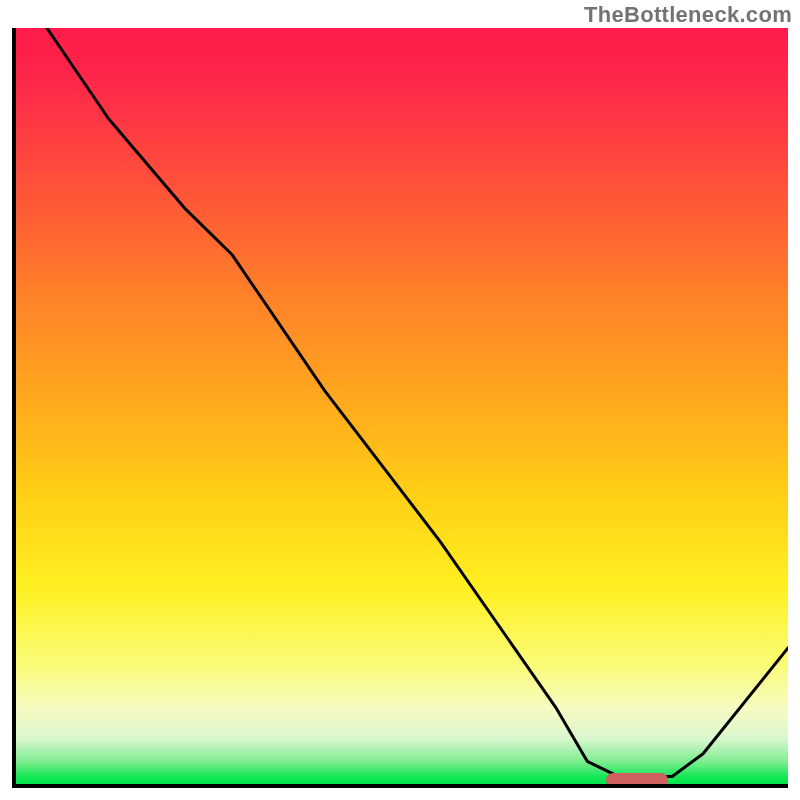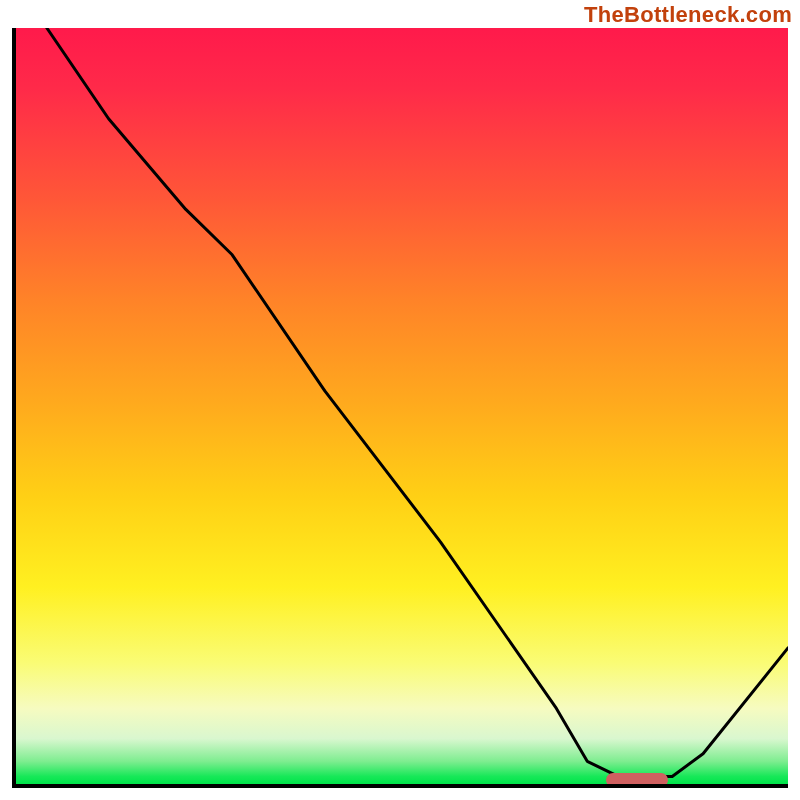--- a/index.html
+++ b/index.html
@@ -14,21 +14,21 @@
     position: relative;
     width: 800px;
     height: 800px;
   }
   .watermark {
     position: absolute;
     top: 2px;
     right: 8px;
     font-size: 22px;
     font-weight: bold;
-    color: #c2410c;
+    color: #737373;
     letter-spacing: 0.3px;
   }
   .plot-frame {
     position: absolute;
     left: 12px;
     top: 28px;
     width: 776px;
     height: 760px;
     border-left: 4px solid #000;
     border-bottom: 4px solid #000;

